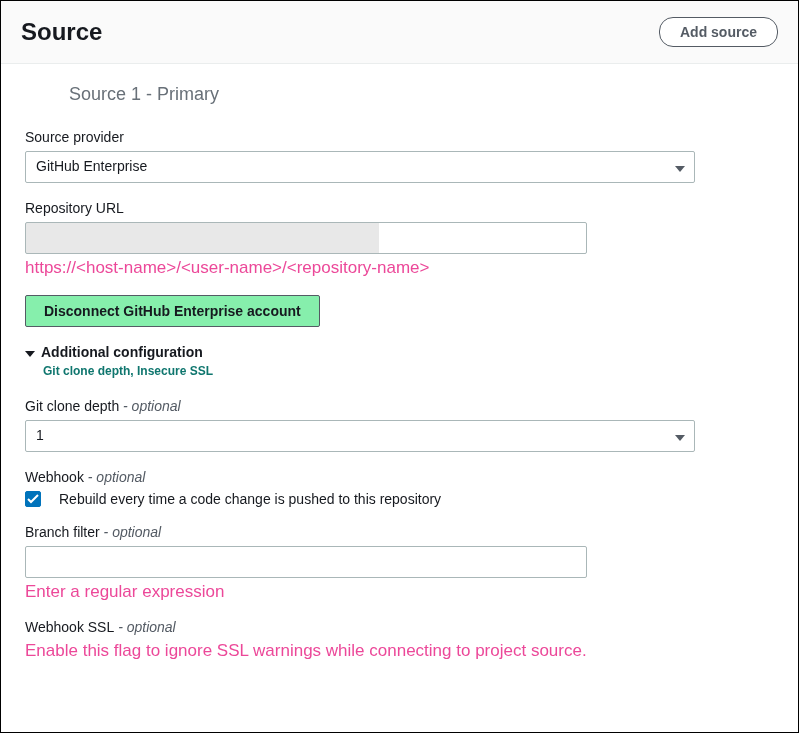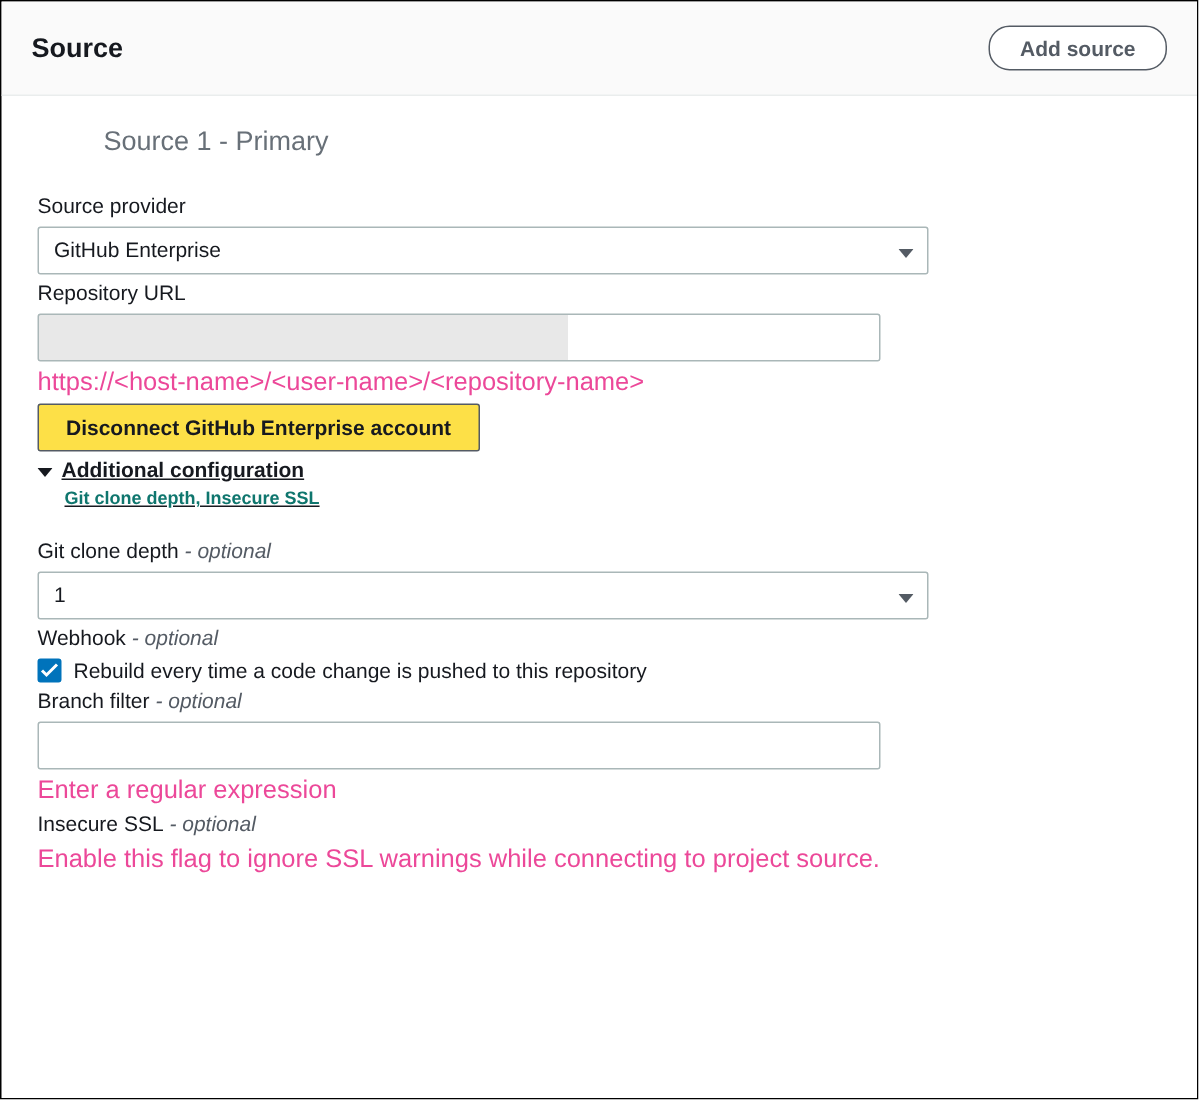--- a/index.html
+++ b/index.html
@@ -1,37 +1,37 @@
 <!DOCTYPE html>
 <html><head>
   <meta charset="utf-8">
   <style>
     * { box-sizing: border-box; margin: 0; padding: 0; }
     body { font-family: "Amazon Ember", "Helvetica Neue", Arial, sans-serif; background: #fff; color: #16191f; font-size: 14px; }
     .panel { border: 1px solid #000; width: 799px; height: 733px; overflow: hidden; }
     .header { background: #fafafa; border-bottom: 1px solid #eaeded; padding: 16px 20px; display: flex; justify-content: space-between; align-items: center; }
-    .header-title { font-size: 18px; font-weight: 700; color: #16191f; }
+    .header-title { font-size: 24px; font-weight: 700; color: #16191f; }
     .btn { background: #fff; border: 1px solid #545b64; border-radius: 14px; padding: 6px 20px; font-size: 14px; font-weight: 700; color: #545b64; cursor: pointer; }
     .content { padding: 20px 24px; }
     .subtitle { font-size: 18px; color: #687078; font-weight: 400; margin-bottom: 24px; margin-left: 44px; }
-    .field-group { margin-bottom: 4px; }
+    .field-group { margin-bottom: 17px; }
     .field-label { font-size: 14px; color: #16191f; margin-bottom: 6px; display: block; }
     .optional { font-style: italic; color: #545b64; }
-    .select-wrap { position: relative; width: 594px; }
+    .select-wrap { position: relative; width: 670px; }
     .select { width: 100%; border: 1px solid #aab7b8; border-radius: 2px; padding: 6px 30px 6px 10px; font-size: 14px; background: #fff; appearance: none; cursor: pointer; height: 32px; }
     .select-caret { position: absolute; right: 10px; top: 50%; transform: translateY(-50%); pointer-events: none; }
     .text-input { width: 562px; border: 1px solid #aab7b8; border-radius: 2px; padding: 6px 10px; font-size: 14px; height: 32px; }
     .text-input.blurred { background: linear-gradient(90deg, #e8e8e8 0%, #e8e8e8 63%, #fff 63%, #fff 100%); }
     .help-text { font-size: 17px; color: #ec4899; margin-top: 4px; }
-    .btn-outline { background: #fde047; border: 1px solid #545b64; border-radius: 2px; padding: 7px 18px; font-size: 14px; font-weight: 700; color: #16191f; cursor: pointer; }
-    .expander { margin-bottom: 20px; text-decoration: underline; }
+    .btn-outline { background: #86efac; border: 1px solid #545b64; border-radius: 2px; padding: 7px 18px; font-size: 14px; font-weight: 700; color: #16191f; cursor: pointer; }
+    .expander { margin-bottom: 20px; }
     .expander-header { display: flex; align-items: center; cursor: pointer; font-weight: 700; font-size: 14px; }
     .expander-caret { margin-right: 6px; }
     .expander-sub { font-size: 12px; color: #0f766e; font-weight: 700; margin-left: 18px; margin-top: 4px; }
-    .checkbox-row { display: flex; align-items: center; gap: 8px; }
+    .checkbox-row { display: flex; align-items: center; gap: 18px; }
     .checkbox-row.mt { margin-top: 6px; }
     .chk { width: 16px; height: 16px; border: 1px solid #aab7b8; border-radius: 2px; cursor: pointer; display: inline-flex; align-items: center; justify-content: center; flex-shrink: 0; }
     .chk.checked { background: #0073bb; border-color: #0073bb; }
     .chk.checked svg { display: block; }
     .chk svg { display: none; }
   </style>
 </head>
 <body>
 
 <div class="panel">
@@ -107,19 +107,19 @@
     <div class="field-group">
       <label class="field-label">
         <span>Branch filter</span><span class="optional"> - optional</span>
       </label>
       <input type="text" class="text-input" value="" style="">
       <div class="help-text">Enter a regular expression</div>
     </div>
 
     <div class="field-group">
       <label class="field-label">
-        <span>Insecure SSL</span><span class="optional"> - optional</span>
+        <span>Webhook SSL</span><span class="optional"> - optional</span>
       </label>
       <div class="help-text" style="margin-top:0;">Enable this flag to ignore SSL warnings while connecting to project source.</div>
     </div>
 
   </div>
 </div>
 
 </body></html>

